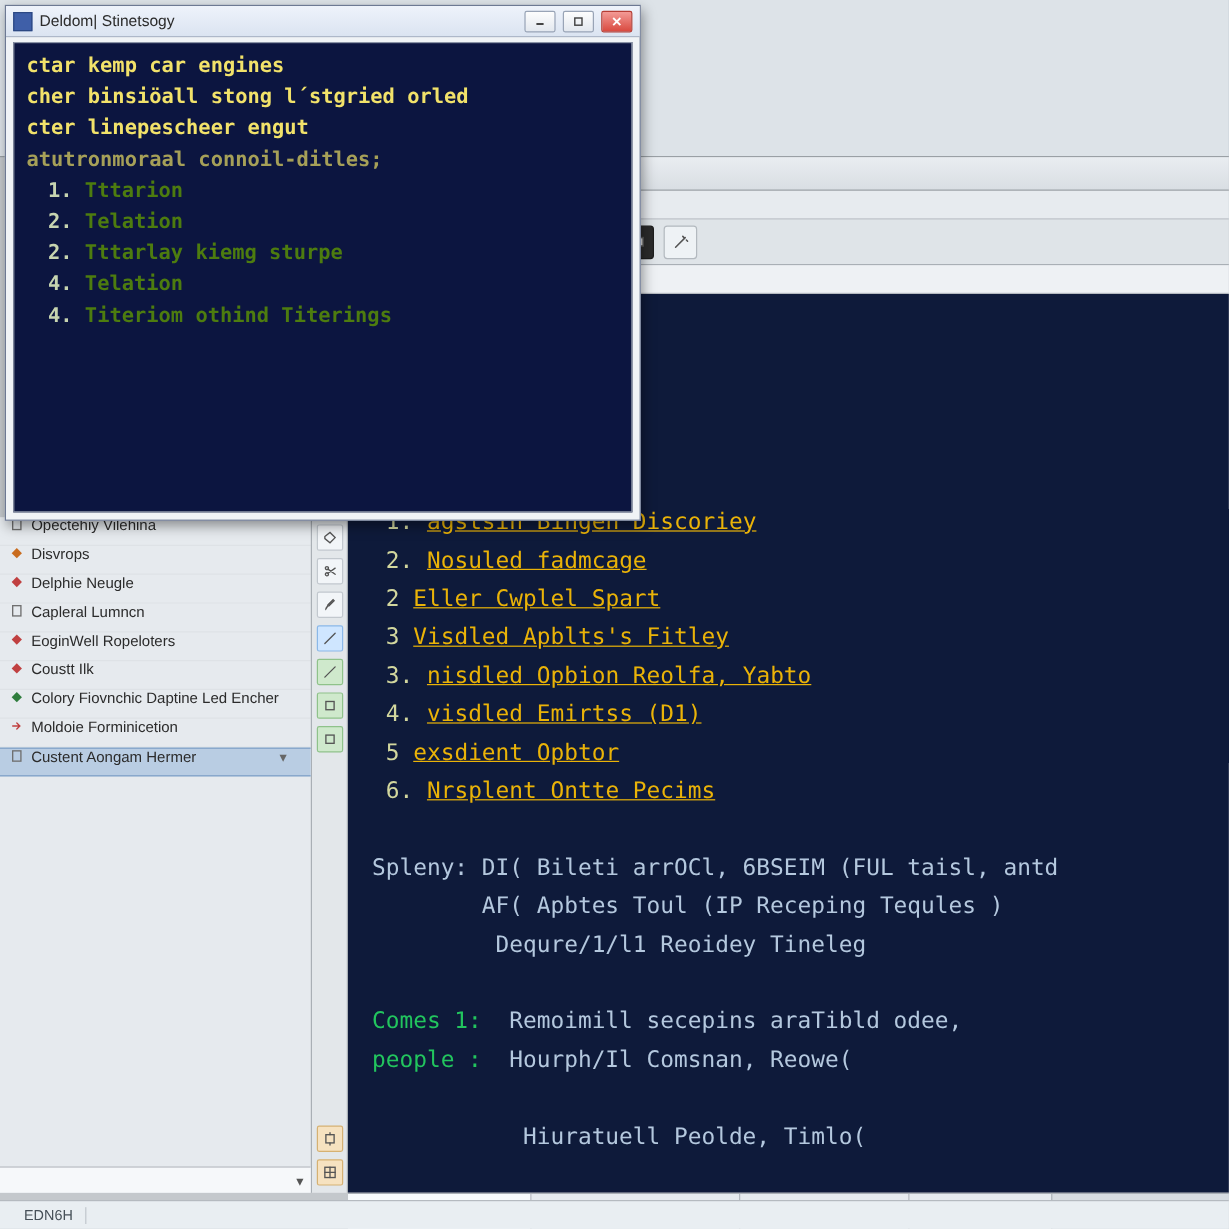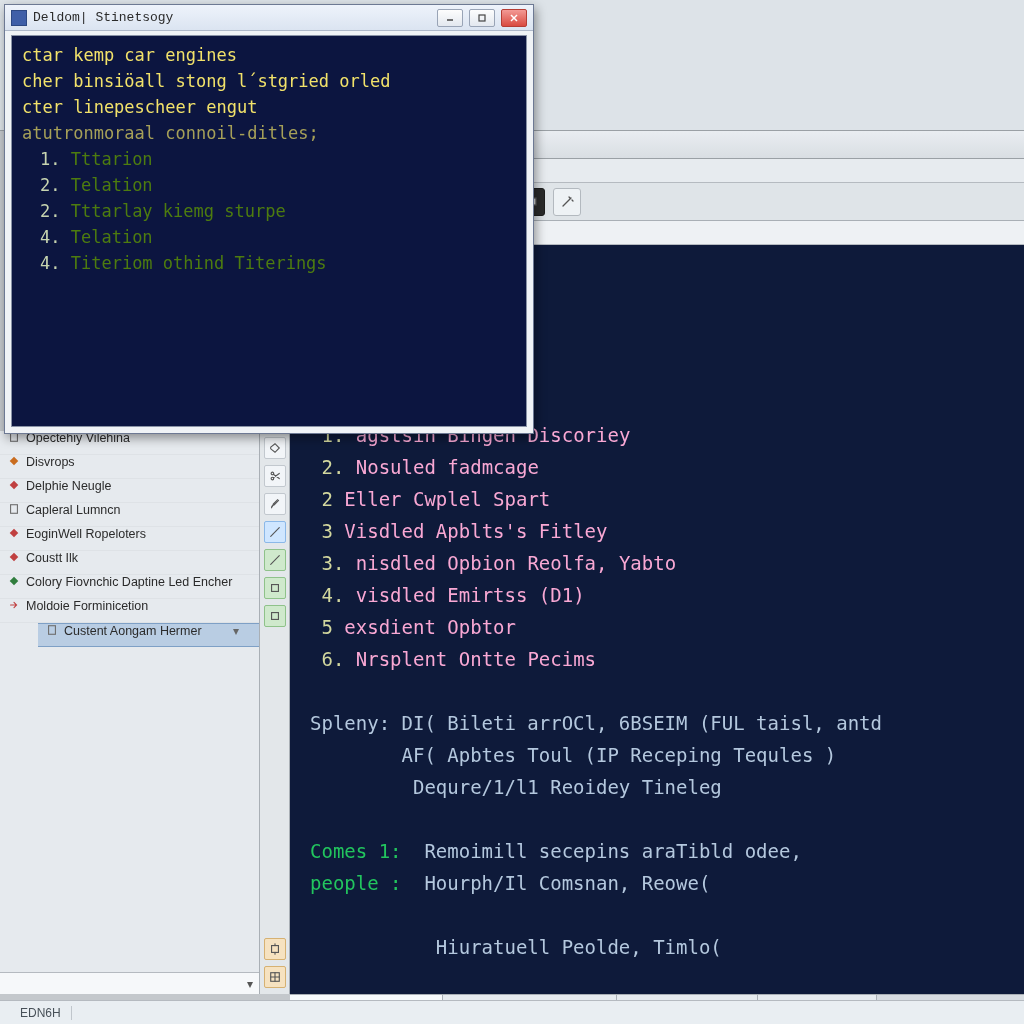--- a/index.html
+++ b/index.html
@@ -47,21 +47,21 @@
 
 
 #sidebar {
   position: absolute; left: 0; top: 300px; width: 260px; bottom: 30px;
   background: #e6eaee; border-right: 1px solid #a9afb5; overflow: hidden;
 }
 #sidebar .sitem {
   display: flex; gap: 6px; height: 24px; padding: 0 8px;
   border-bottom: 1px solid #00000008; color: #2b2b2b; white-space: nowrap;
 }
-#sidebar .sitem.selected { background: #b9cde3; border: 1px solid #7ea0c6; border-left: none; border-right: none; margin-left: 38px; }
+#sidebar .sitem.selected { background: #b9cde3; border: 1px solid #7ea0c6; border-left: none; border-right: none; }
 #sidebar .bullet { width: 12px; height: 12px; display: inline-flex; align-items: center; justify-content: center; }
 #sidebar .bullet svg { width: 12px; height: 12px; }
 #sidebar .lbl { font-size: 12.5px; }
 #sidebar .dropdown-arrow { margin-left: auto; width: 18px; color: #666; }
 #sidebar .sdrop {
   position: absolute; left: 0; right: 0; bottom: 0; height: 22px;
   background: #f6f8fa; border-top: 1px solid #b5bac0; display: flex; align-items: center; justify-content: flex-end; padding-right: 6px; color: #555;
 }
 
 
@@ -80,21 +80,21 @@
 #editor {
   position: absolute; left: 290px; top: 114px; right: 0; bottom: 30px;
   background: #0e1a3a; color: #cdd6e0; font-family: 'Consolas','Menlo',monospace;
   font-size: 19px; line-height: 32px; padding: 14px 20px;
   white-space: pre; overflow: hidden;
 }
 #editor .kw { color: #22c55e; }
 #editor .fn { color: #9bb8d8; }
 #editor .num { color: #d2d79e; }
 #editor .dim { color: #6f8aa0; }
-#editor .hl { color: #f9a8d4; }
+#editor .hl { color: #eab308; text-decoration: underline; }
 #editor .param { color: #b4c8de; }
 
 
 #tabs {
   position: absolute; left: 290px; right: 0; bottom: 0; height: 30px;
   background: #d7dce1; border-top: 1px solid #a9afb5; display: flex; align-items: stretch;
 }
 #tabs .tab {
   padding: 0 16px; display: flex; align-items: center; border-right: 1px solid #a9afb5;
   background: #e6ebef; color: #2c4660; font-size: 12.5px;
@@ -108,34 +108,34 @@
 }
 #status .segment { padding: 0 10px; border-right: 1px solid #c0c6cc; color: #475058; font-size: 12px; }
 
 
 #console {
   position: absolute; left: 4px; top: 4px; width: 530px; height: 430px;
   background: #f0f3f6; border: 1px solid #6d7993; box-shadow: 2px 4px 10px #0006;
 }
 #console .titlebar {
   height: 26px; background: linear-gradient(#eef3fb,#dbe4f1);
-  border-bottom: 1px solid #aeb8c9; display: flex; align-items: center; padding: 0 6px; gap: 6px; font-family: Liberation Mono, monospace;
+  border-bottom: 1px solid #aeb8c9; display: flex; align-items: center; padding: 0 6px; gap: 6px;
 }
 #console .titlebar .ticon { width: 16px; height: 16px; background:#3f5fa8;border:1px solid #2c4883;display:inline-block; }
 #console .titlebar .ttxt { font-size: 13px; color: #2b2b2b; }
 #console .titlebar .tspacer { flex: 1; }
 #console .winbtn { width: 26px; height: 18px; border: 1px solid #99a4b6; background: linear-gradient(#fdfdfd,#e3e8ef); border-radius: 2px; display:flex;align-items:center;justify-content:center; color:#444;}
 #console .winbtn.close { background: linear-gradient(#f39a95,#d94a40); color:#fff; border-color:#b63d34;}
 #console .winbtn svg{width:10px;height:10px;}
 #console .body {
   position: absolute; left: 6px; right: 6px; top: 30px; bottom: 6px;
   background: #0c1540; border: 1px solid #8a93a6; overflow-y: scroll;
   font-family: 'Consolas','Menlo',monospace; font-size: 17px; line-height: 26px;
   color: #e7e29a; padding: 6px 10px;
-  scrollbar-color: #c9ceda #eef1f6; scrollbar-width: auto;
+  scrollbar-color: #c9ceda #eef1f6; scrollbar-width: auto; font-weight: bold;
 }
 #console .body::-webkit-scrollbar { width: 18px; background:#eef1f6;}
 #console .body::-webkit-scrollbar-thumb { background:#c9ceda; border:1px solid #aab1bd;}
 #console .body .cmd { color: #f2e26a; }
 #console .body .idx { color: #c7d4b0; margin-left: 18px; }
 #console .body .item { color: #4d7c0f; }
 #console .body .rule { color:#a6a058; }
 </style>
 </head>
 <body>

